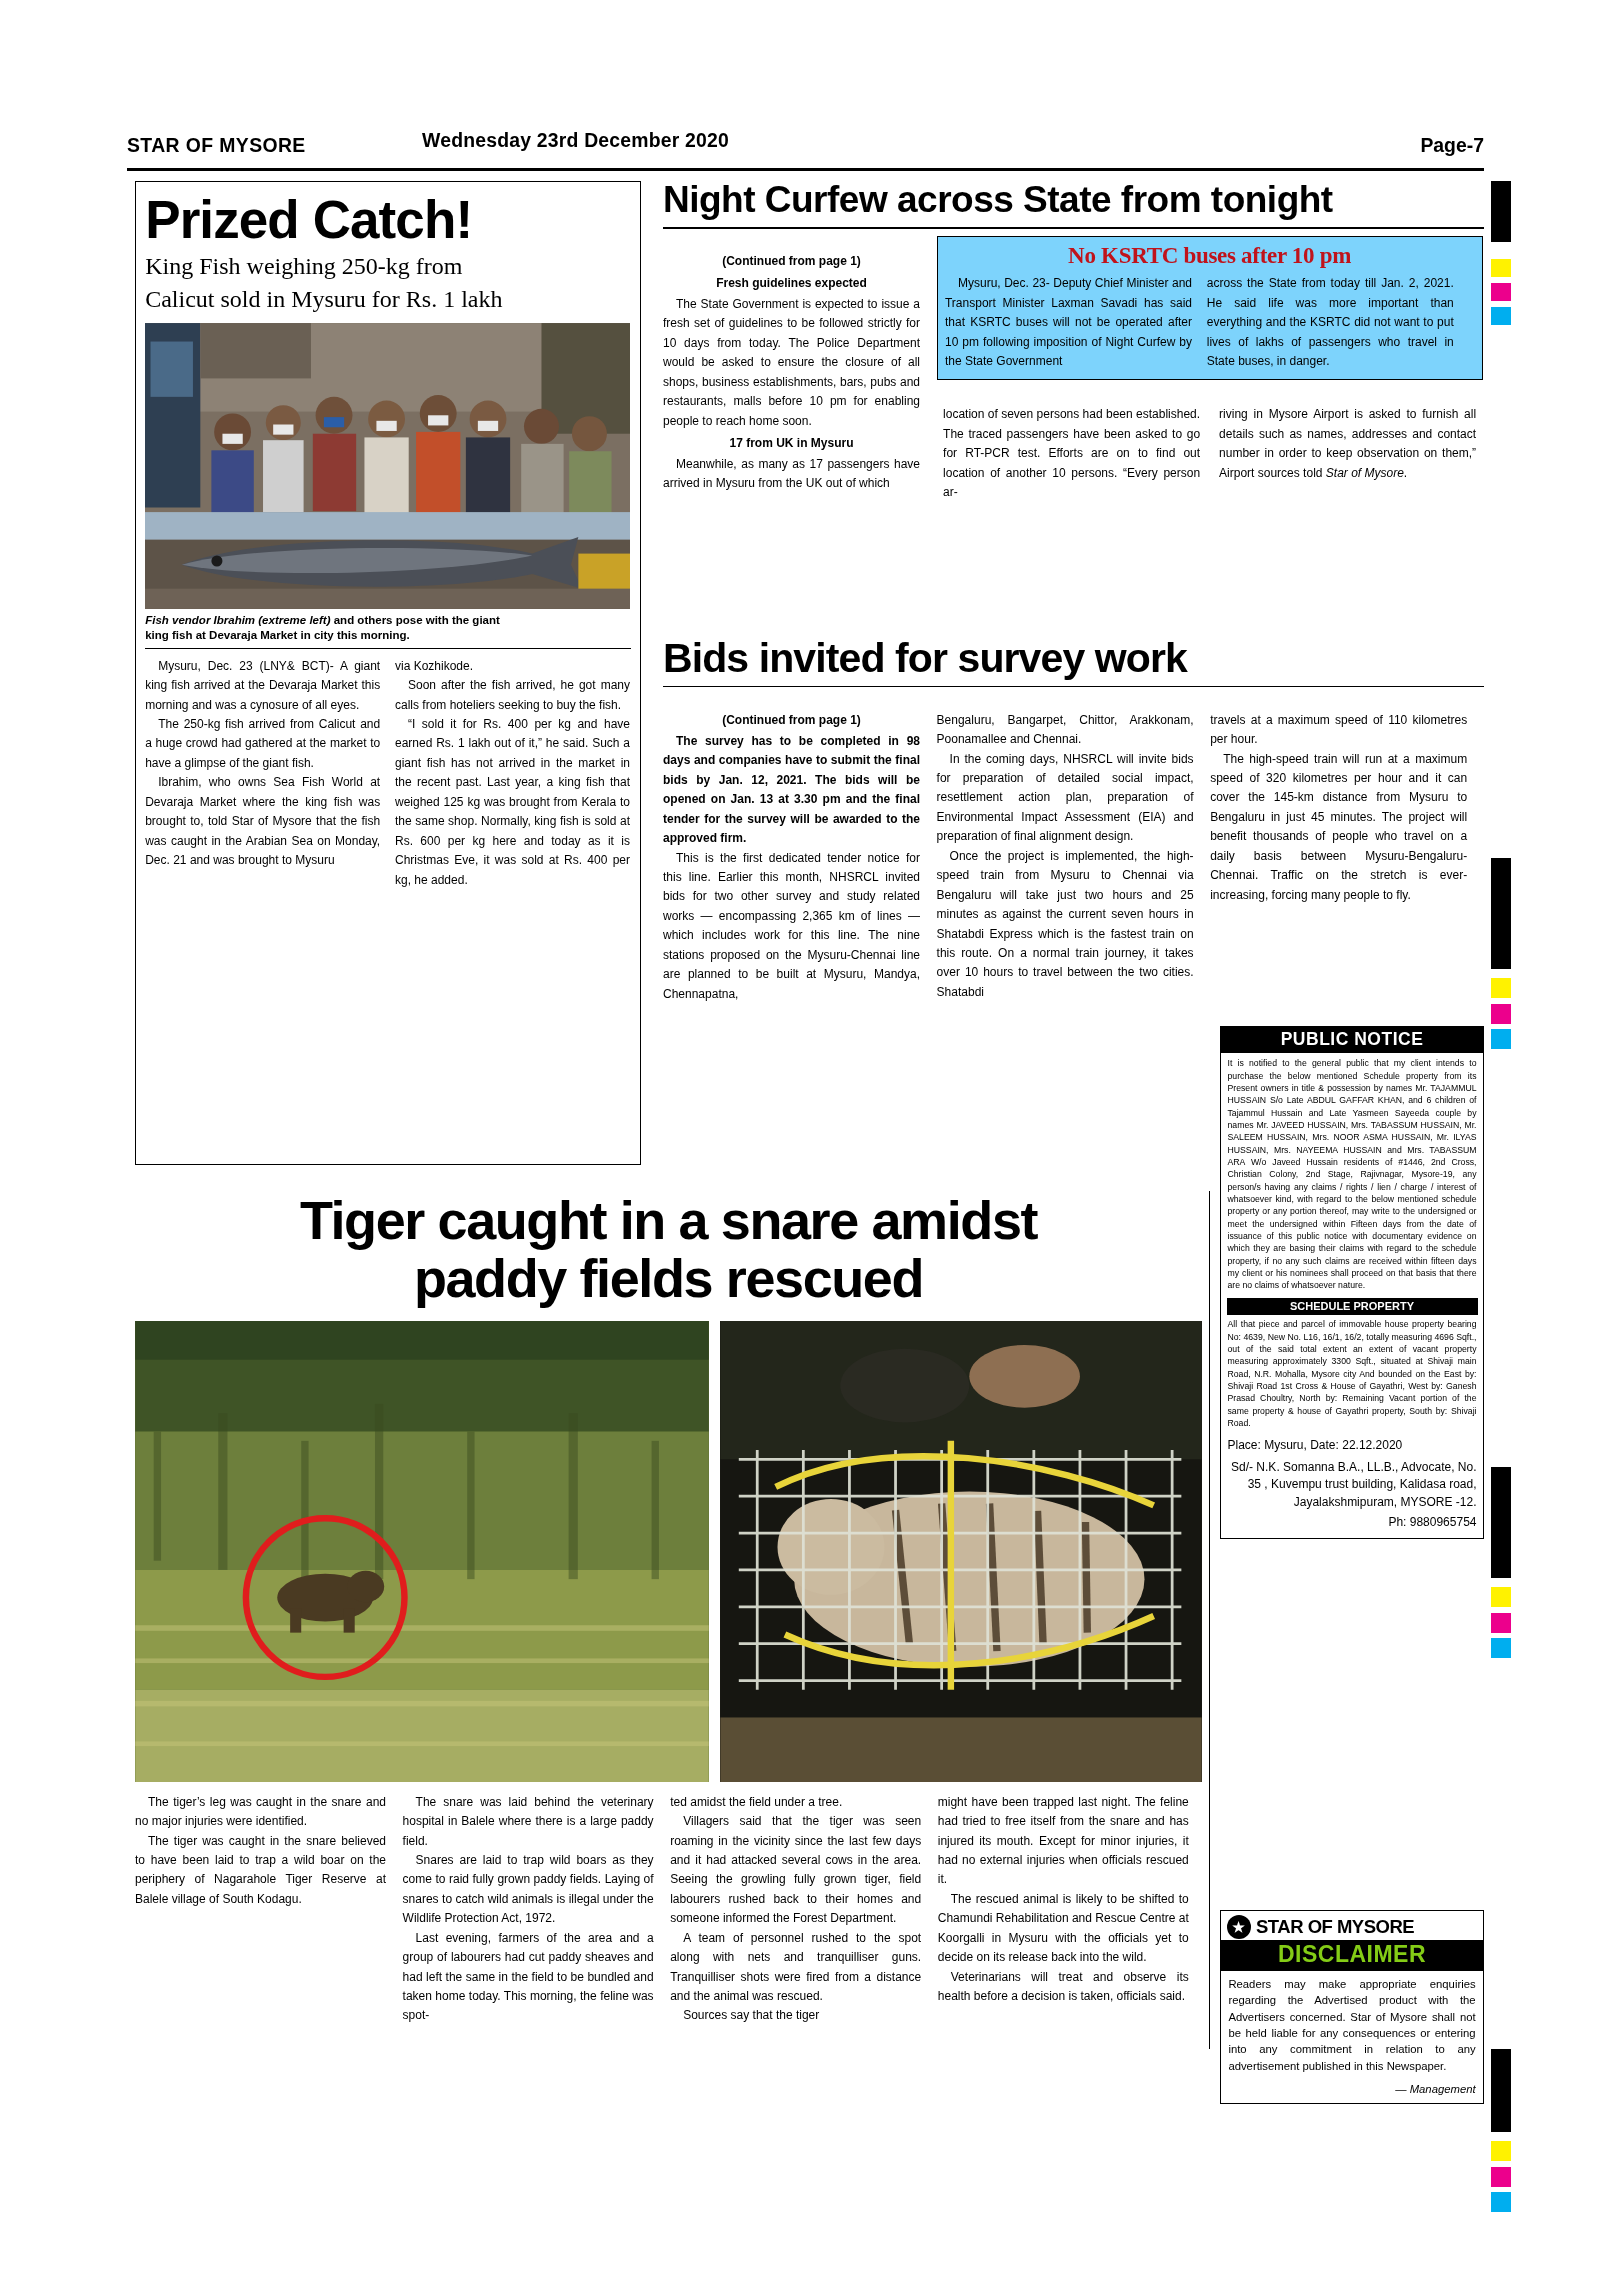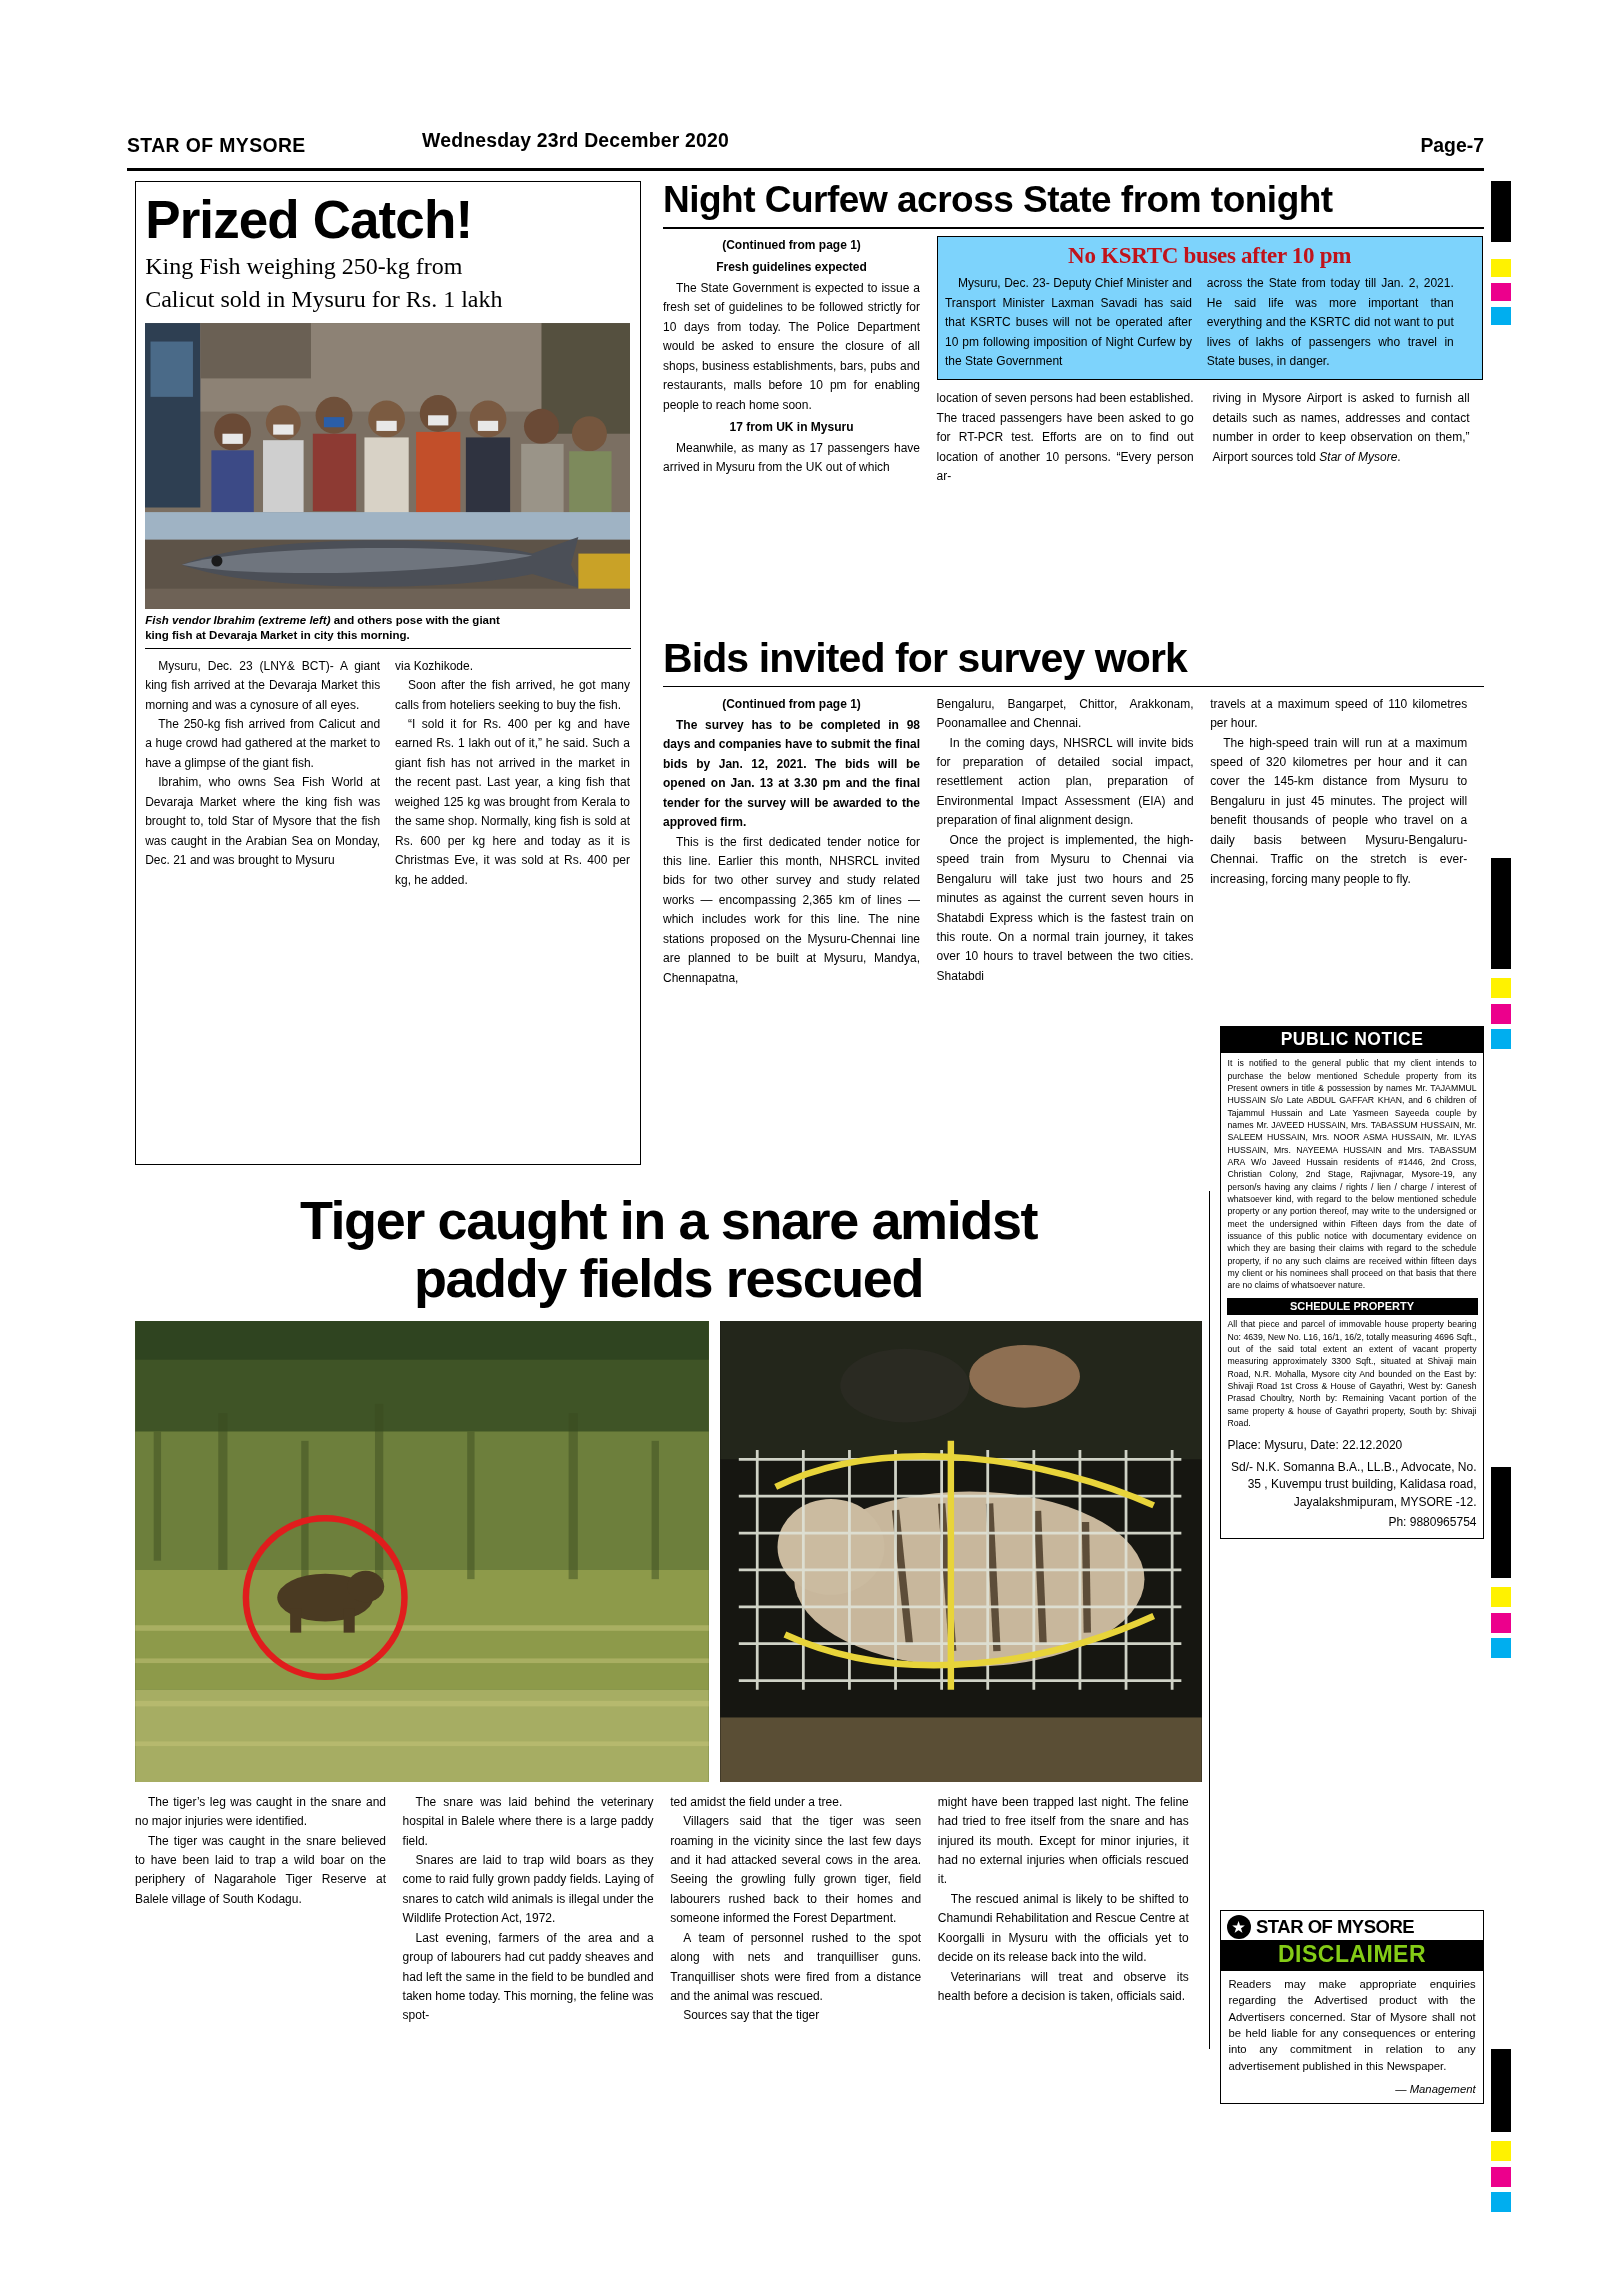--- a/index.html
+++ b/index.html
@@ -81,21 +81,21 @@
   #night-curfew {
     position:absolute; left:663px; top:181px; width:821px;
   }
   .nc-head {
     font-family:"Liberation Sans", sans-serif;
     font-weight:bold; font-size:37px; line-height:1.05; letter-spacing:-0.5px;
     margin:0 0 7.4px 0;
   }
   .nc-rule { height:1.8px; background:#000; margin-bottom:7.4px; }
   .nc-body { display:flex; gap:16.6px; }
-  .col { width:257px; }
+  .col { width:257px;margin-top:16px; }
   .subhead {
     font-family:"Liberation Sans", sans-serif;
     font-weight:bold; font-size:12px; text-align:center; margin:0 0 1.8px 0;
   }
   .ksrtc-box {
     border:0.9px solid #000; background:#7dd3fc; padding:5.5px 7.4px 7.4px 7.4px; box-sizing:border-box;
   }
   .ksrtc-head {
     font-family:"Liberation Serif", serif;
     font-weight:bold; font-size:23px; color:#c0131b; text-align:center;
@@ -324,21 +324,21 @@
           <div class="ksrtc-cols">
             <div class="ksrtc-col bodytext">
               <p>Mysuru, Dec. 23- Deputy Chief Minister and Transport Minister Laxman Savadi has said that KSRTC buses will not be operated after 10 pm following imposition of Night Curfew by the State Government</p>
             </div>
             <div class="ksrtc-col bodytext">
               <p style="text-indent:0">across the State from today till Jan. 2, 2021. He said life was more important than everything and the KSRTC did not want to put lives of lakhs of passengers who travel in State buses, in danger.</p>
             </div>
           </div>
         </div>
 
-        <div style="display:flex; gap:19px; margin-top:9.2px;">
+        <div style="display:flex; gap:19px; margin-top:9.2px;justify-content:center;">
           <div class="col bodytext">
             <p style="text-indent:0">location of seven persons had been established. The traced passengers have been asked to go for RT-PCR test. Efforts are on to find out location of another 10 persons. “Every person ar-</p>
           </div>
           <div class="col bodytext">
             <p style="text-indent:0"><span>riving in Mysore Airport is asked to furnish all details such as names, addresses and contact number in order to keep observation on them,” Airport sources told </span><i>Star of Mysore</i><span>.</span></p>
           </div>
         </div>
       </div>
     </div>
   </div>

